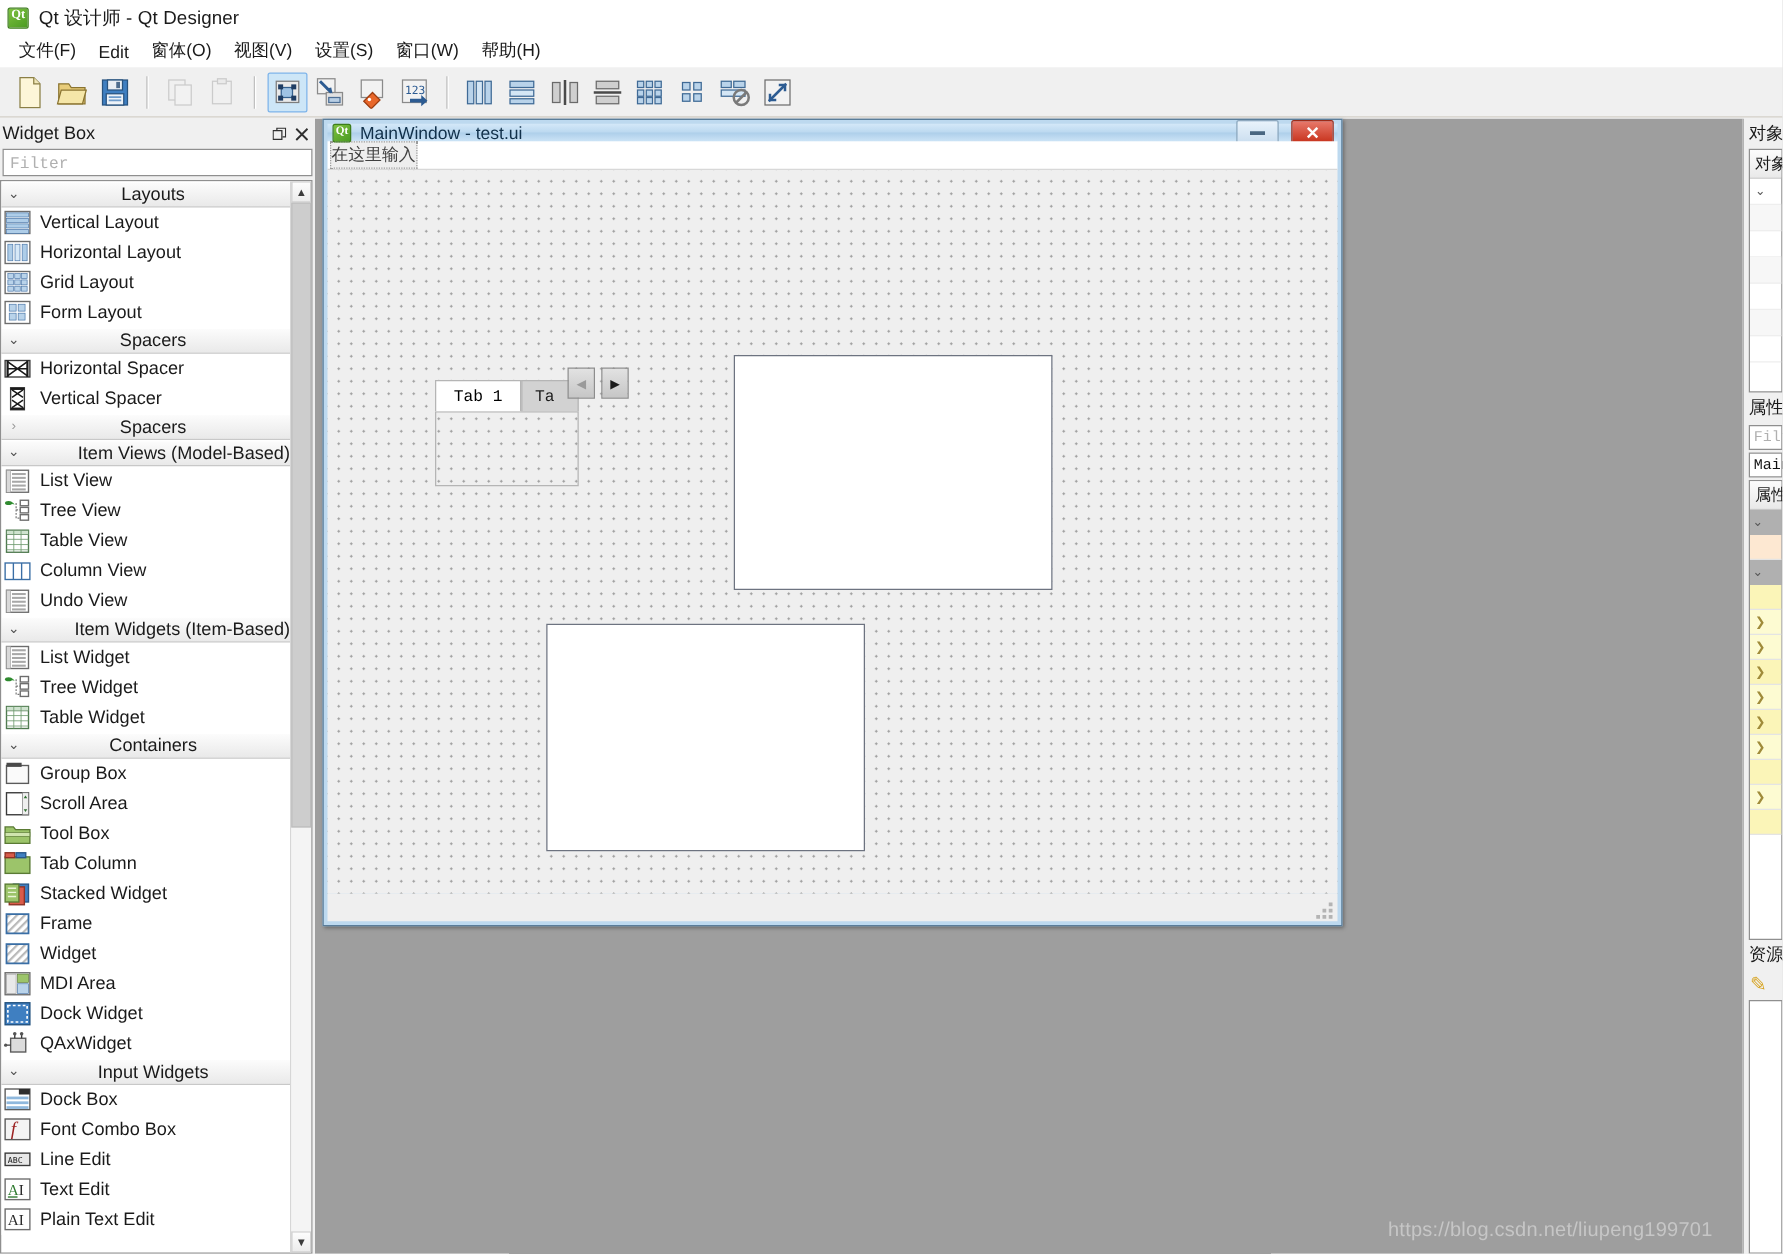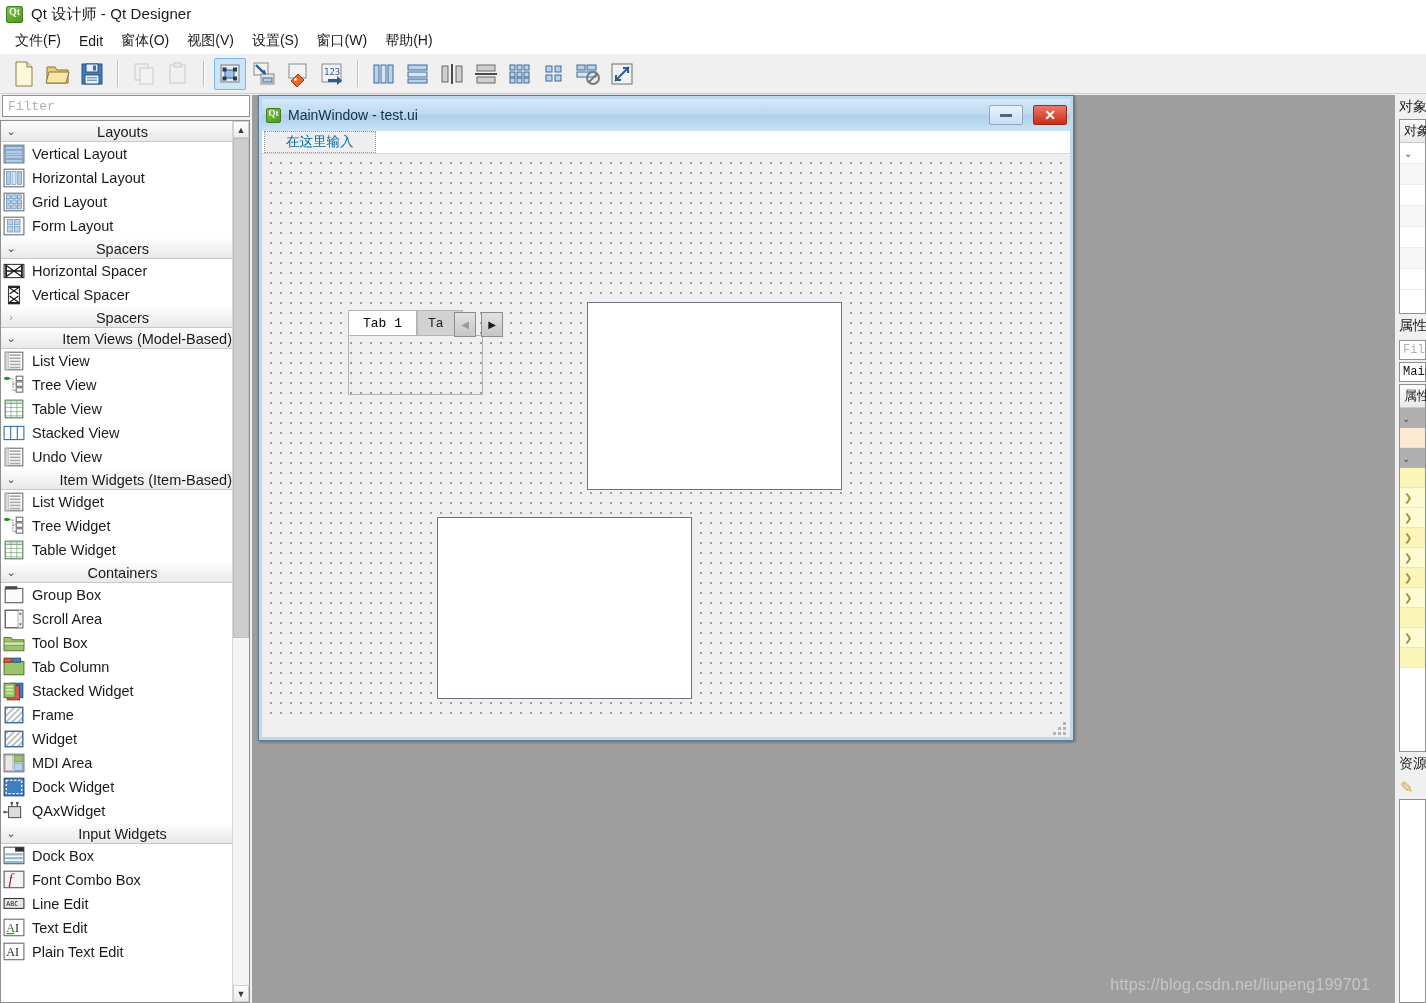--- a/index.html
+++ b/index.html
@@ -153,21 +153,21 @@
   
   .formwin {
     position: absolute; left: 6px; top: 0px; width: 816px; height: 646px;
     background: #bdd9ef;
     border: 1px solid #5a7d9a;
     box-shadow: 1px 1px 3px rgba(0,0,0,.35);
     padding: 3px;
     display: flex; flex-direction: column;
   }
   .formwin-title {
-    height: 32px; display: flex; align-items: center; gap: 7px;
+    height: 14px; display: flex; align-items: center; gap: 7px;
     padding-left: 4px;
     background: linear-gradient(to bottom,#d4e8f8 0%, #bcd9f0 48%, #aecfea 52%, #cbe3f6 100%);
   }
   .formwin-title .qt-logo { width: 15px; height: 15px; }
   .formwin-title .qt-logo:after { font-size: 9px; }
   .formwin-name { font-size: 14px; color: #11304a; flex: 1; }
   .win-btn {
     width: 34px; height: 20px; border: 1px solid #8fa9bf; border-radius: 2px;
     display: flex; align-items: center; justify-content: center;
     background: linear-gradient(to bottom,#e9f3fb,#c9ddef);
@@ -179,23 +179,23 @@
     font-family: "Liberation Sans", sans-serif;
   }
   .win-btn .dash { width: 12px; height: 3px; background: #4a6781; display:block; }
 
   .form-menubar {
     height: 23px; background: #ffffff;
     border-bottom: 1px solid #d8d8d8;
     display: flex; align-items: center;
   }
   .form-menu-placeholder {
-    font-size: 13.5px; color: #0369a1;
+    font-size: 13.5px; color: #404040;
     background: #eeeeee; border: 1px dotted #9a9a9a;
-    padding: 1px 21px; margin-left: 2px;
+    padding: 1px 0; margin-left: 2px;
   }
   .form-canvas {
     flex: 1; position: relative; overflow: hidden;
     background-color: #efefef;
     background-image: radial-gradient(#9d9d9d 0.8px, transparent 0.9px);
     background-size: 10px 10px;
     background-position: 4px 4px;
   }
   .form-statusbar {
     height: 22px; background: #efefef; position: relative;
@@ -437,20 +437,34 @@
       <svg width="24" height="24" viewBox="0 0 24 24">
         <rect x="2" y="2" width="20" height="20" fill="#f2f2f2" stroke="#6e6e6e"></rect>
         <path d="M5 19 L19 5" stroke="#2c5b92" stroke-width="2"></path>
         <path d="M19 5 h-6 v2 h4 v4 h2 z" fill="#2c5b92"></path>
         <path d="M5 19 h6 v-2 h-4 v-4 h-2 z" fill="#2c5b92"></path>
       </svg>
     </div>
   </div>
 
   <div class="widgetbox">
+    <div class="dock-header">
+      <div class="dock-title">Widget Box</div>
+      <div class="dock-btn">
+        <svg width="11" height="11" viewBox="0 0 11 11">
+          <rect x="0.5" y="2.5" width="7" height="7" fill="none" stroke="#303030"></rect>
+          <path d="M3.5 2.5 V0.5 H10.5 V7.5 H8" fill="none" stroke="#303030"></path>
+        </svg>
+      </div>
+      <div class="dock-btn">
+        <svg width="11" height="11" viewBox="0 0 11 11">
+          <path d="M1 1 L10 10 M10 1 L1 10" stroke="#303030" stroke-width="1.5"></path>
+        </svg>
+      </div>
+    </div>
     <div class="filter-box">
       <input type="text" placeholder="Filter" style="">
     </div>
     <div class="wb-body">
       <div class="wb-list" id="wb-list">
           <div class="cat-row">
             <span class="cat-chevron">⌄</span>
             <span class="cat-label">Layouts</span>
           </div>
           <div class="wb-item">
@@ -556,21 +570,21 @@
               <rect x="2" y="1" width="16" height="3.2" fill="#cfe3cf" stroke="#4f7a4f" stroke-width=".5"></rect>
               <path d="M7.3 1 V17 M12.6 1 V17 M2 7.6 H18 M2 11.4 H18 M2 15.2 H18" stroke="#6f9a6f" stroke-width=".6"></path>
             </svg>
             <span class="wb-item-label">Table View</span>
           </div>
           <div class="wb-item">
             <svg class="wb-icon" viewBox="0 0 20 18">
               <rect x="1" y="3" width="18" height="12" fill="#fff" stroke="#3a6ea5"></rect>
               <path d="M7 3 V15 M13 3 V15" stroke="#3a6ea5" stroke-width="1"></path>
             </svg>
-            <span class="wb-item-label">Stacked View</span>
+            <span class="wb-item-label">Column View</span>
           </div>
           <div class="wb-item">
             <svg class="wb-icon" viewBox="0 0 20 18">
               <rect x="2" y="1" width="16" height="16" fill="#fff" stroke="#6d6d6d"></rect>
               <rect x="2" y="1" width="3" height="16" fill="#d9d9d9" stroke="#9a9a9a" stroke-width=".4"></rect>
               <rect x="6" y="3" width="10" height="1.5" fill="#a8a8a8"></rect>
               <rect x="6" y="5.8" width="10" height="1.5" fill="#a8a8a8"></rect>
               <rect x="6" y="8.6" width="10" height="1.5" fill="#a8a8a8"></rect>
               <rect x="6" y="11.399999999999999" width="10" height="1.5" fill="#a8a8a8"></rect>
               <rect x="6" y="14.2" width="10" height="1.5" fill="#a8a8a8"></rect>
@@ -771,21 +785,21 @@
         </div>
         <div class="win-btn close">
           <span>✕</span>
         </div>
       </div>
       <div class="form-menubar">
         <div class="form-menu-placeholder">在这里输入</div>
       </div>
       <div class="form-canvas">
 
-        <div class="tabwidget" style="left:86px; top:156px; width:135px;">
+        <div class="tabwidget" style="left:86px; top:168px; width:115px;">
           <div class="tab-bar">
             <div class="tab active">Tab 1</div>
             <div class="tab clipped">Ta</div>
           </div>
           <div class="tab-pane"></div>
         </div>
         <div class="tab-scroll-btn" style="position:absolute; left:192px; top:158px; color:#9a9a9a; font-size:10px;">
           <span>◀</span>
         </div>
         <div class="tab-scroll-btn" style="position:absolute; left:219px; top:158px; color:#1a1a1a; font-size:10px;">

